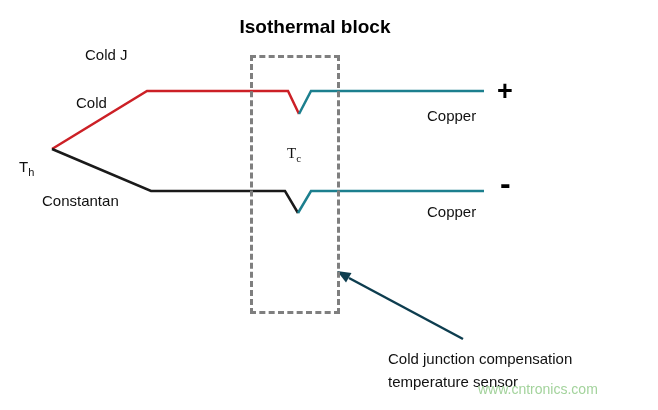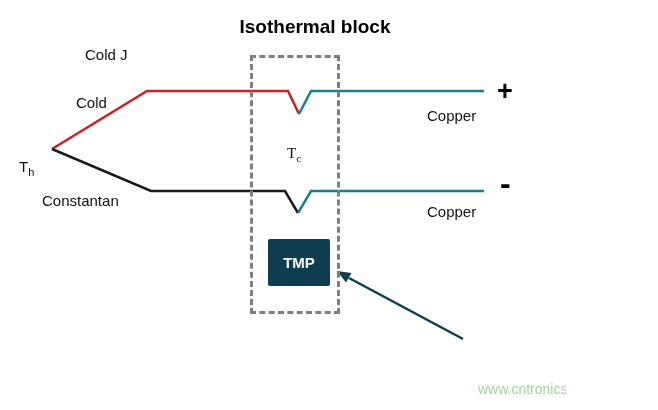--- a/index.html
+++ b/index.html
@@ -8,20 +8,21 @@
     background: #ffffff;
   }
   .canvas {
     position: relative;
     width: 566px;
     height: 410px;
     background: #ffffff;
     font-family: "Liberation Sans", sans-serif;
     color: #111111;
     overflow: hidden;
+    padding-left: 48px;
   }
   svg.wires {
     position: absolute;
     left: 0;
     top: 0;
     width: 658px;
     height: 410px;
   }
   .title {
     position: absolute;
@@ -133,20 +134,21 @@
   <div class="label" style="left:287px; top:145px;font-family:Liberation Serif, serif;">
     <span>T</span><span class="subscript">c</span>
   </div>
 
   <div class="label" style="left:427px; top:107px;">Copper</div>
   <div class="label" style="left:427px; top:203px;">Copper</div>
 
   <div class="polarity plus-sign">+</div>
   <div class="polarity minus-sign">-</div>
 
-  <div class="tmp-box">
-    <span>TMP</span>
+
+  <div class="caption">
+    <div>Cold junction compensation</div>
+    <div>temperature sensor</div>
   </div>
-
 
   <div class="watermark">www.cntronics.com</div>
 
 </div>
 
 </body></html>

